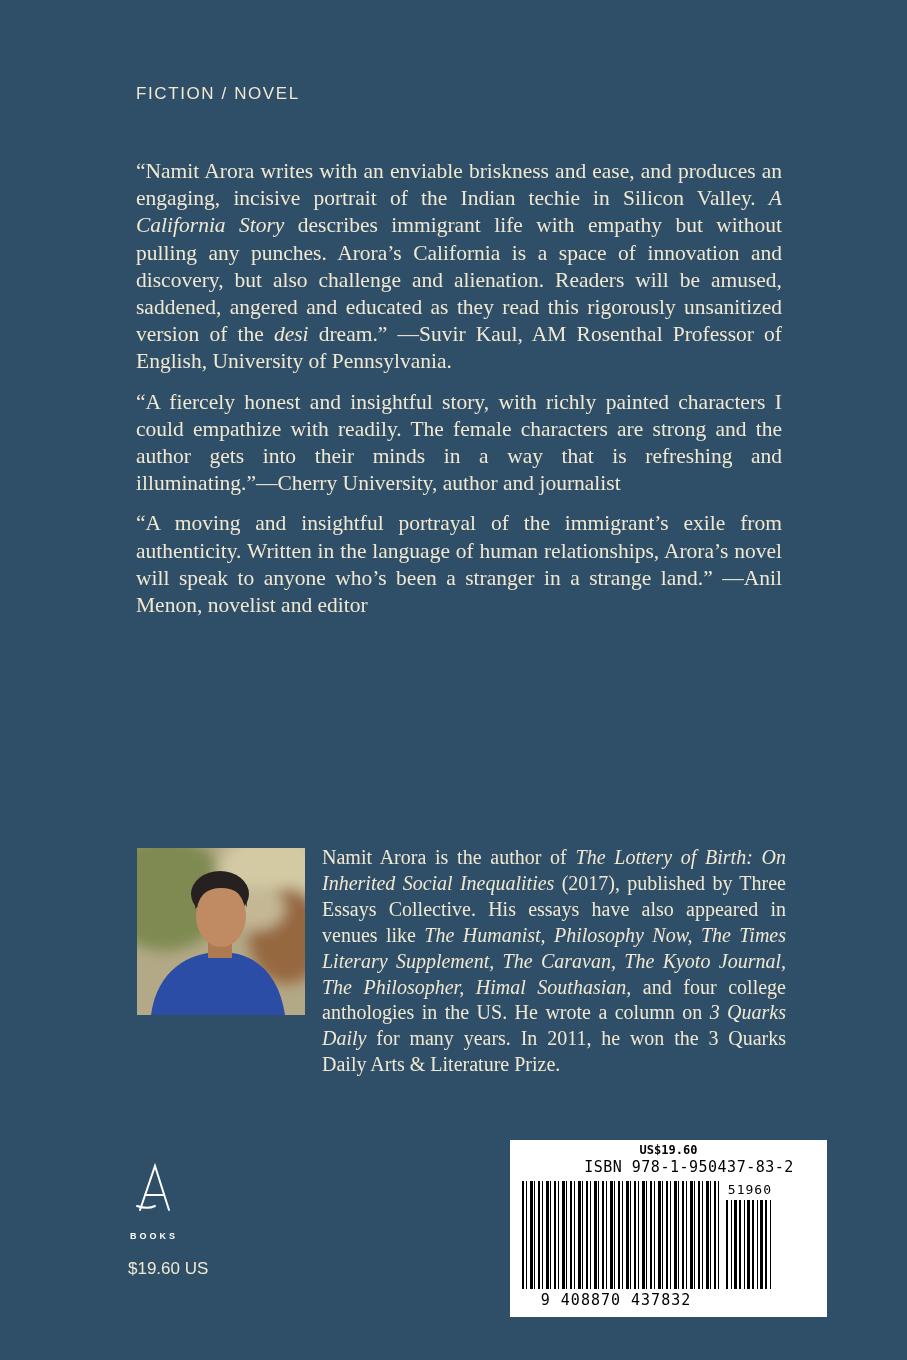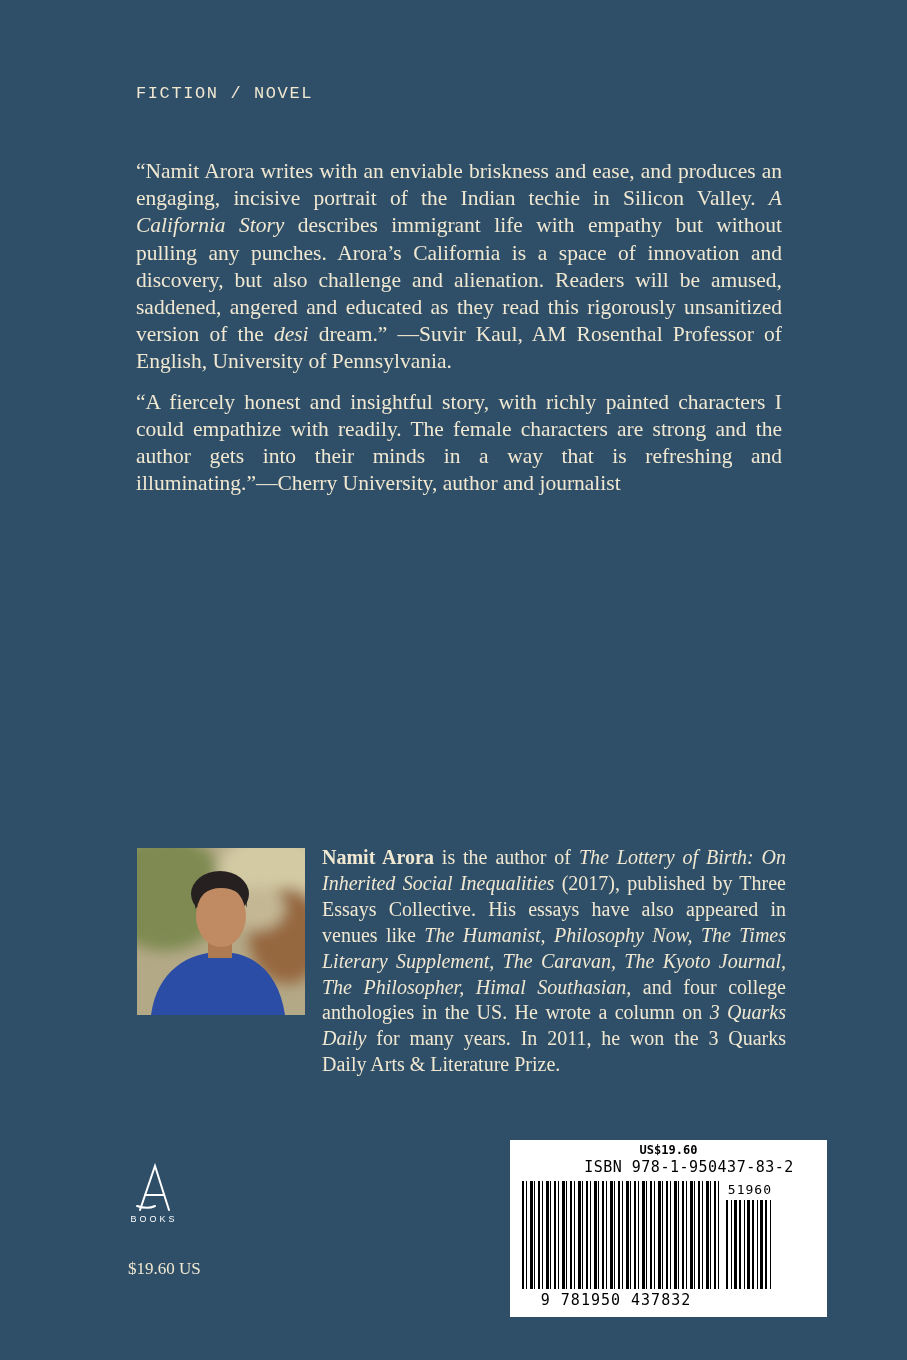--- a/index.html
+++ b/index.html
@@ -14,35 +14,35 @@
   html,body{margin:0;padding:0;background:#22384a;}
   .cover{
     position:relative;
     width:907px;height:1360px;
     background:var(--background);
     overflow:hidden;
     font-family:"Liberation Serif",serif;
   }
   .category{
     position:absolute;left:136px;top:84px;
-    font-family:Liberation Mono, monospace;
+    font-family:Liberation Sans, sans-serif;
     font-size:17px;letter-spacing:1.6px;
     color:var(--text);
   }
   .blurbs{
     position:absolute;left:136px;top:158px;width:646px;
     color:var(--text);
   }
   .blurb{
     margin:0 0 13px 0;
     font-size:21.5px;line-height:27.2px;
     text-align:justify;
   }
   .seg-italic{font-style:italic;}
-  .seg-bold{font-weight:bold;}
+  .seg-bold{font-weight:normal;}
 
   .author-photo{
     position:absolute;left:137px;top:848px;width:168px;height:167px;
     overflow:hidden;
   }
   .author-photo svg{display:block;}
   .author-bio{
     position:absolute;left:322px;top:845px;width:464px;
     margin:0;
     font-size:20px;line-height:25.9px;
@@ -51,44 +51,44 @@
   }
 
   .publisher{
     position:absolute;left:130px;top:1162px;
     display:flex;gap:15px;align-items:flex-start;
     color:var(--text-bright);
   }
   .logo-block{width:48px;text-align:center;}
   .logo-block svg{display:block;margin:0 auto;}
   .logo-books{
-    margin-top:2px;
+    margin-top:19px;
     font-family:"Liberation Sans",sans-serif;
-    font-size:9px;font-weight:normal;letter-spacing:3px;
+    font-size:9px;font-weight:bold;letter-spacing:3px;
     color:var(--text-bright);
   }
   .pub-name{
     font-family:"Liberation Sans",sans-serif;
     font-size:20px;font-weight:600;letter-spacing:0.5px;
     margin-top:12px;
     color:var(--text-bright);
   }
   .pub-cities{
     font-family:"Liberation Sans",sans-serif;
     font-size:14px;margin-top:4px;
     color:var(--text-bright);
   }
   .pub-site{
     font-family:"Liberation Sans",sans-serif;
     font-size:17px;font-weight:bold;margin-top:4px;
     color:var(--accent-gold);
   }
   .price{
     position:absolute;left:128px;top:1259px;
-    font-family:Liberation Serif, serif;
+    font-family:Liberation Sans, sans-serif;
     font-size:17px;color:var(--text);
   }
 
   .barcode-panel{
     position:absolute;left:510px;top:1140px;width:317px;height:177px;
     background:var(--barcode-bg);
     color:var(--barcode-text);
     font-family:"DejaVu Sans Mono",monospace;
   }
   .bc-price{
@@ -121,20 +121,21 @@
 </head>
 <body>
 
 <div class="cover">
 
   <div class="category">FICTION / NOVEL</div>
 
   <div class="blurbs">
     <p class="blurb"><span>“Namit Arora writes with an enviable briskness and ease, and produces an engaging, incisive portrait of the Indian techie in Silicon Valley. </span><span class="seg-italic">A California Story</span><span> describes immigrant life with empathy but without pulling any punches. Arora’s California is a space of innovation and discovery, but also challenge and alienation. Readers will be amused, saddened, angered and educated as they read this rigorously unsanitized version of the </span><span class="seg-italic">desi</span><span> dream.” —Suvir Kaul, AM Rosenthal Professor of English, University of Pennsylvania.</span></p>
     <p class="blurb"><span>“A fiercely honest and insightful story, with richly painted characters I could empathize with readily. The female characters are strong and the author gets into their minds in a way that is refreshing and illuminating.”—Cherry University, author and journalist</span></p>
+    <p class="blurb"><span>“A moving and insightful portrayal of the immigrant’s exile from authenticity. Written in the language of human relationships, Arora’s novel will speak to anyone who’s been a stranger in a strange land.” —Anil Menon, novelist and editor</span></p>
   </div>
 
   <div class="author-photo">
     <svg width="168" height="167" viewBox="0 0 168 167" xmlns="http://www.w3.org/2000/svg">
       <defs>
         <filter id="blur1" x="-30%" y="-30%" width="160%" height="160%">
           <feGaussianBlur stdDeviation="7"></feGaussianBlur>
         </filter>
       </defs>
       <rect width="168" height="167" fill="#b4a987"></rect>
@@ -168,16 +169,16 @@
   </div>
 
   <div class="price">$19.60 US</div>
 
   <div class="barcode-panel">
     <div class="bc-price">US$19.60</div>
     <div class="bc-isbn">ISBN 978-1-950437-83-2</div>
     <div class="bc-main-bars"></div>
     <div class="bc-addon-digits">51960</div>
     <div class="bc-addon-bars"></div>
-    <div class="bc-number">9 781950 437832</div>
+    <div class="bc-number">9 408870 437832</div>
   </div>
 
 </div>
 
 </body></html>

